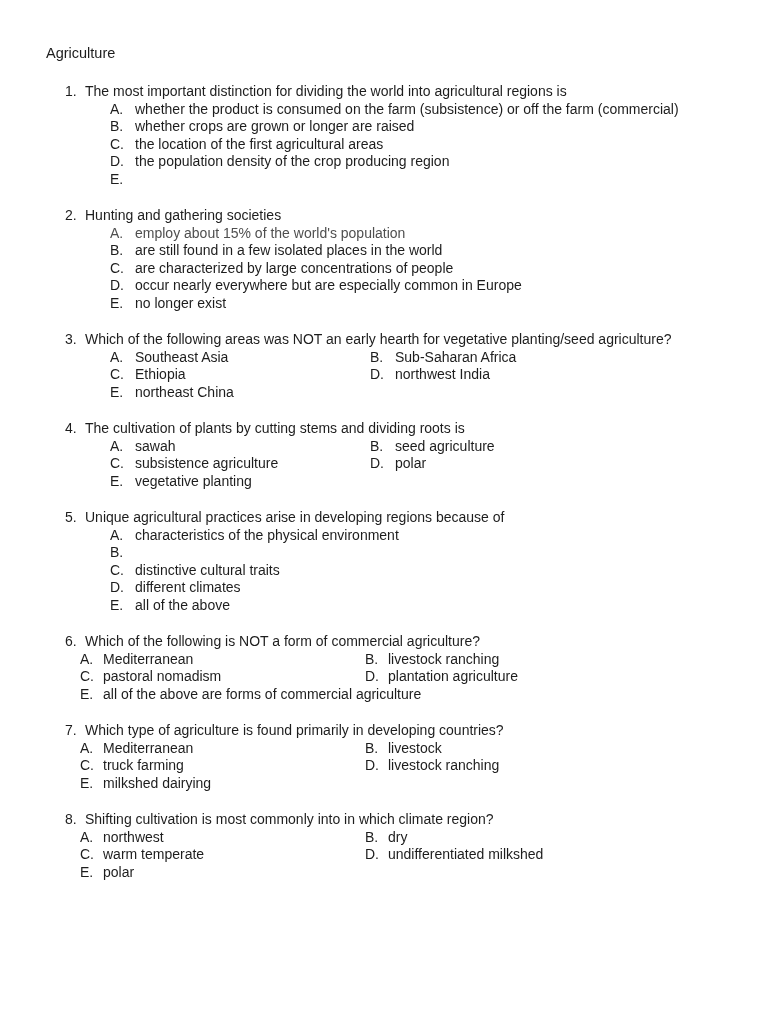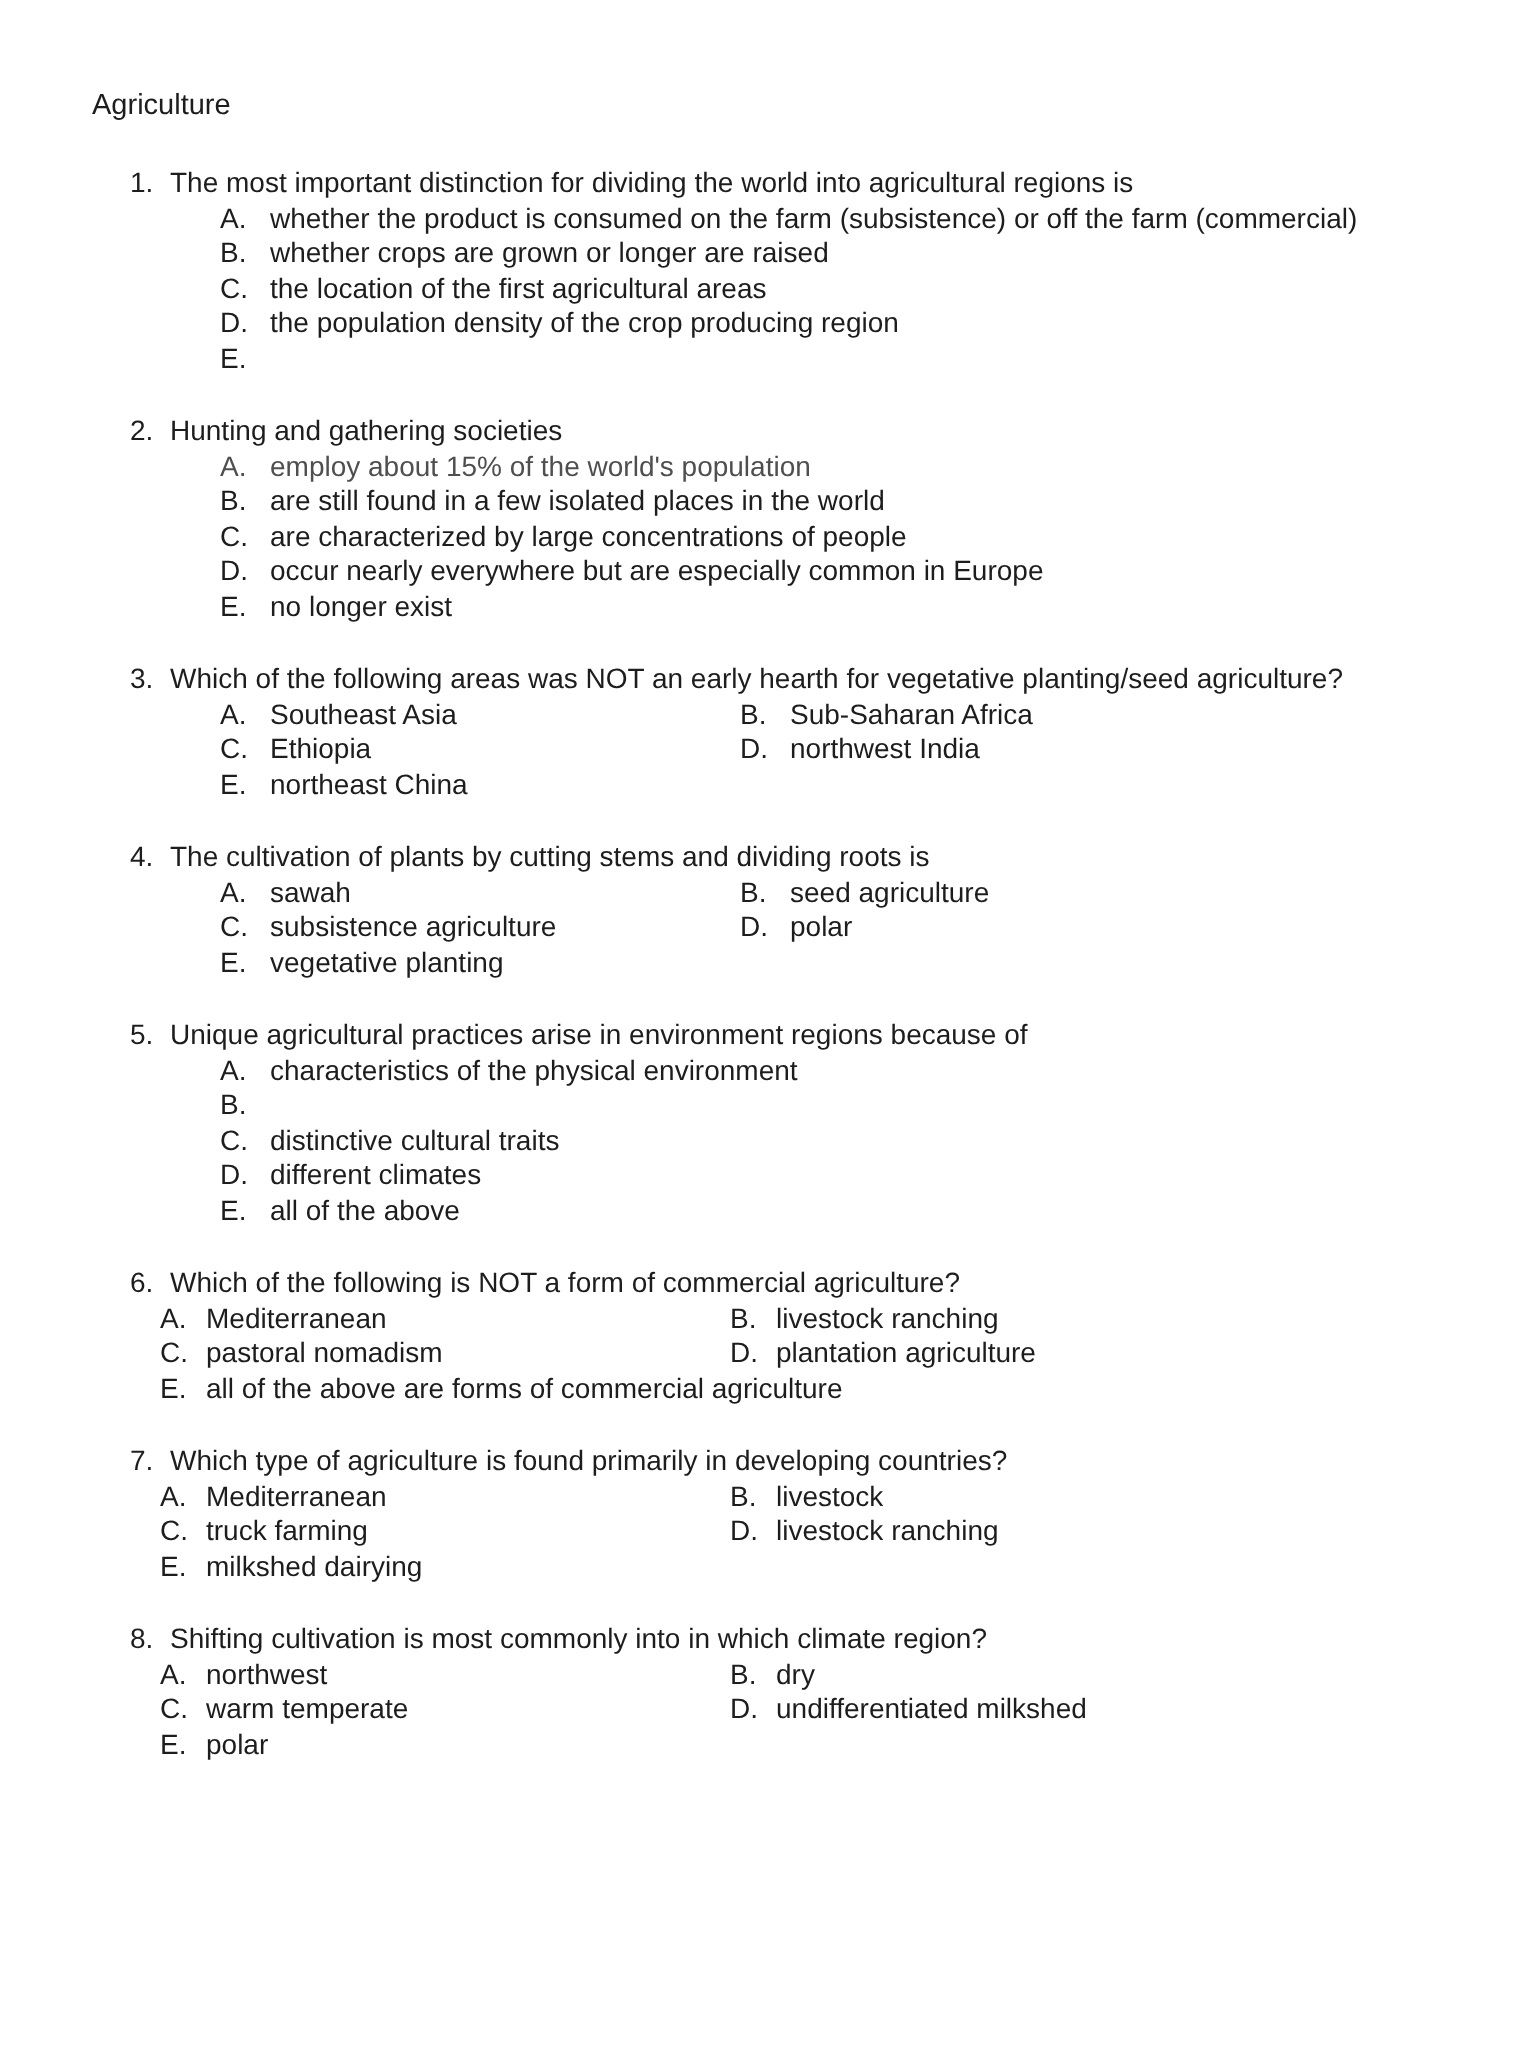--- a/index.html
+++ b/index.html
@@ -207,21 +207,21 @@
             <span class="opt wrap">
               <span class="opt-label">E.</span>
               <span class="opt-text">vegetative planting</span>
             </span>
           </div>
         </div>
       </div>
       <div class="question deep">
         <div class="q-line">
           <span class="q-num">5.</span>
-          <span class="q-text">Unique agricultural practices arise in environment regions because of</span>
+          <span class="q-text">Unique agricultural practices arise in developing regions because of</span>
         </div>
         <div class="options">
           <div class="opt-row">
             <span class="opt wrap">
               <span class="opt-label">A.</span>
               <span class="opt-text">characteristics of the physical environment</span>
             </span>
           </div>
           <div class="opt-row">
             <span class="opt wrap">

